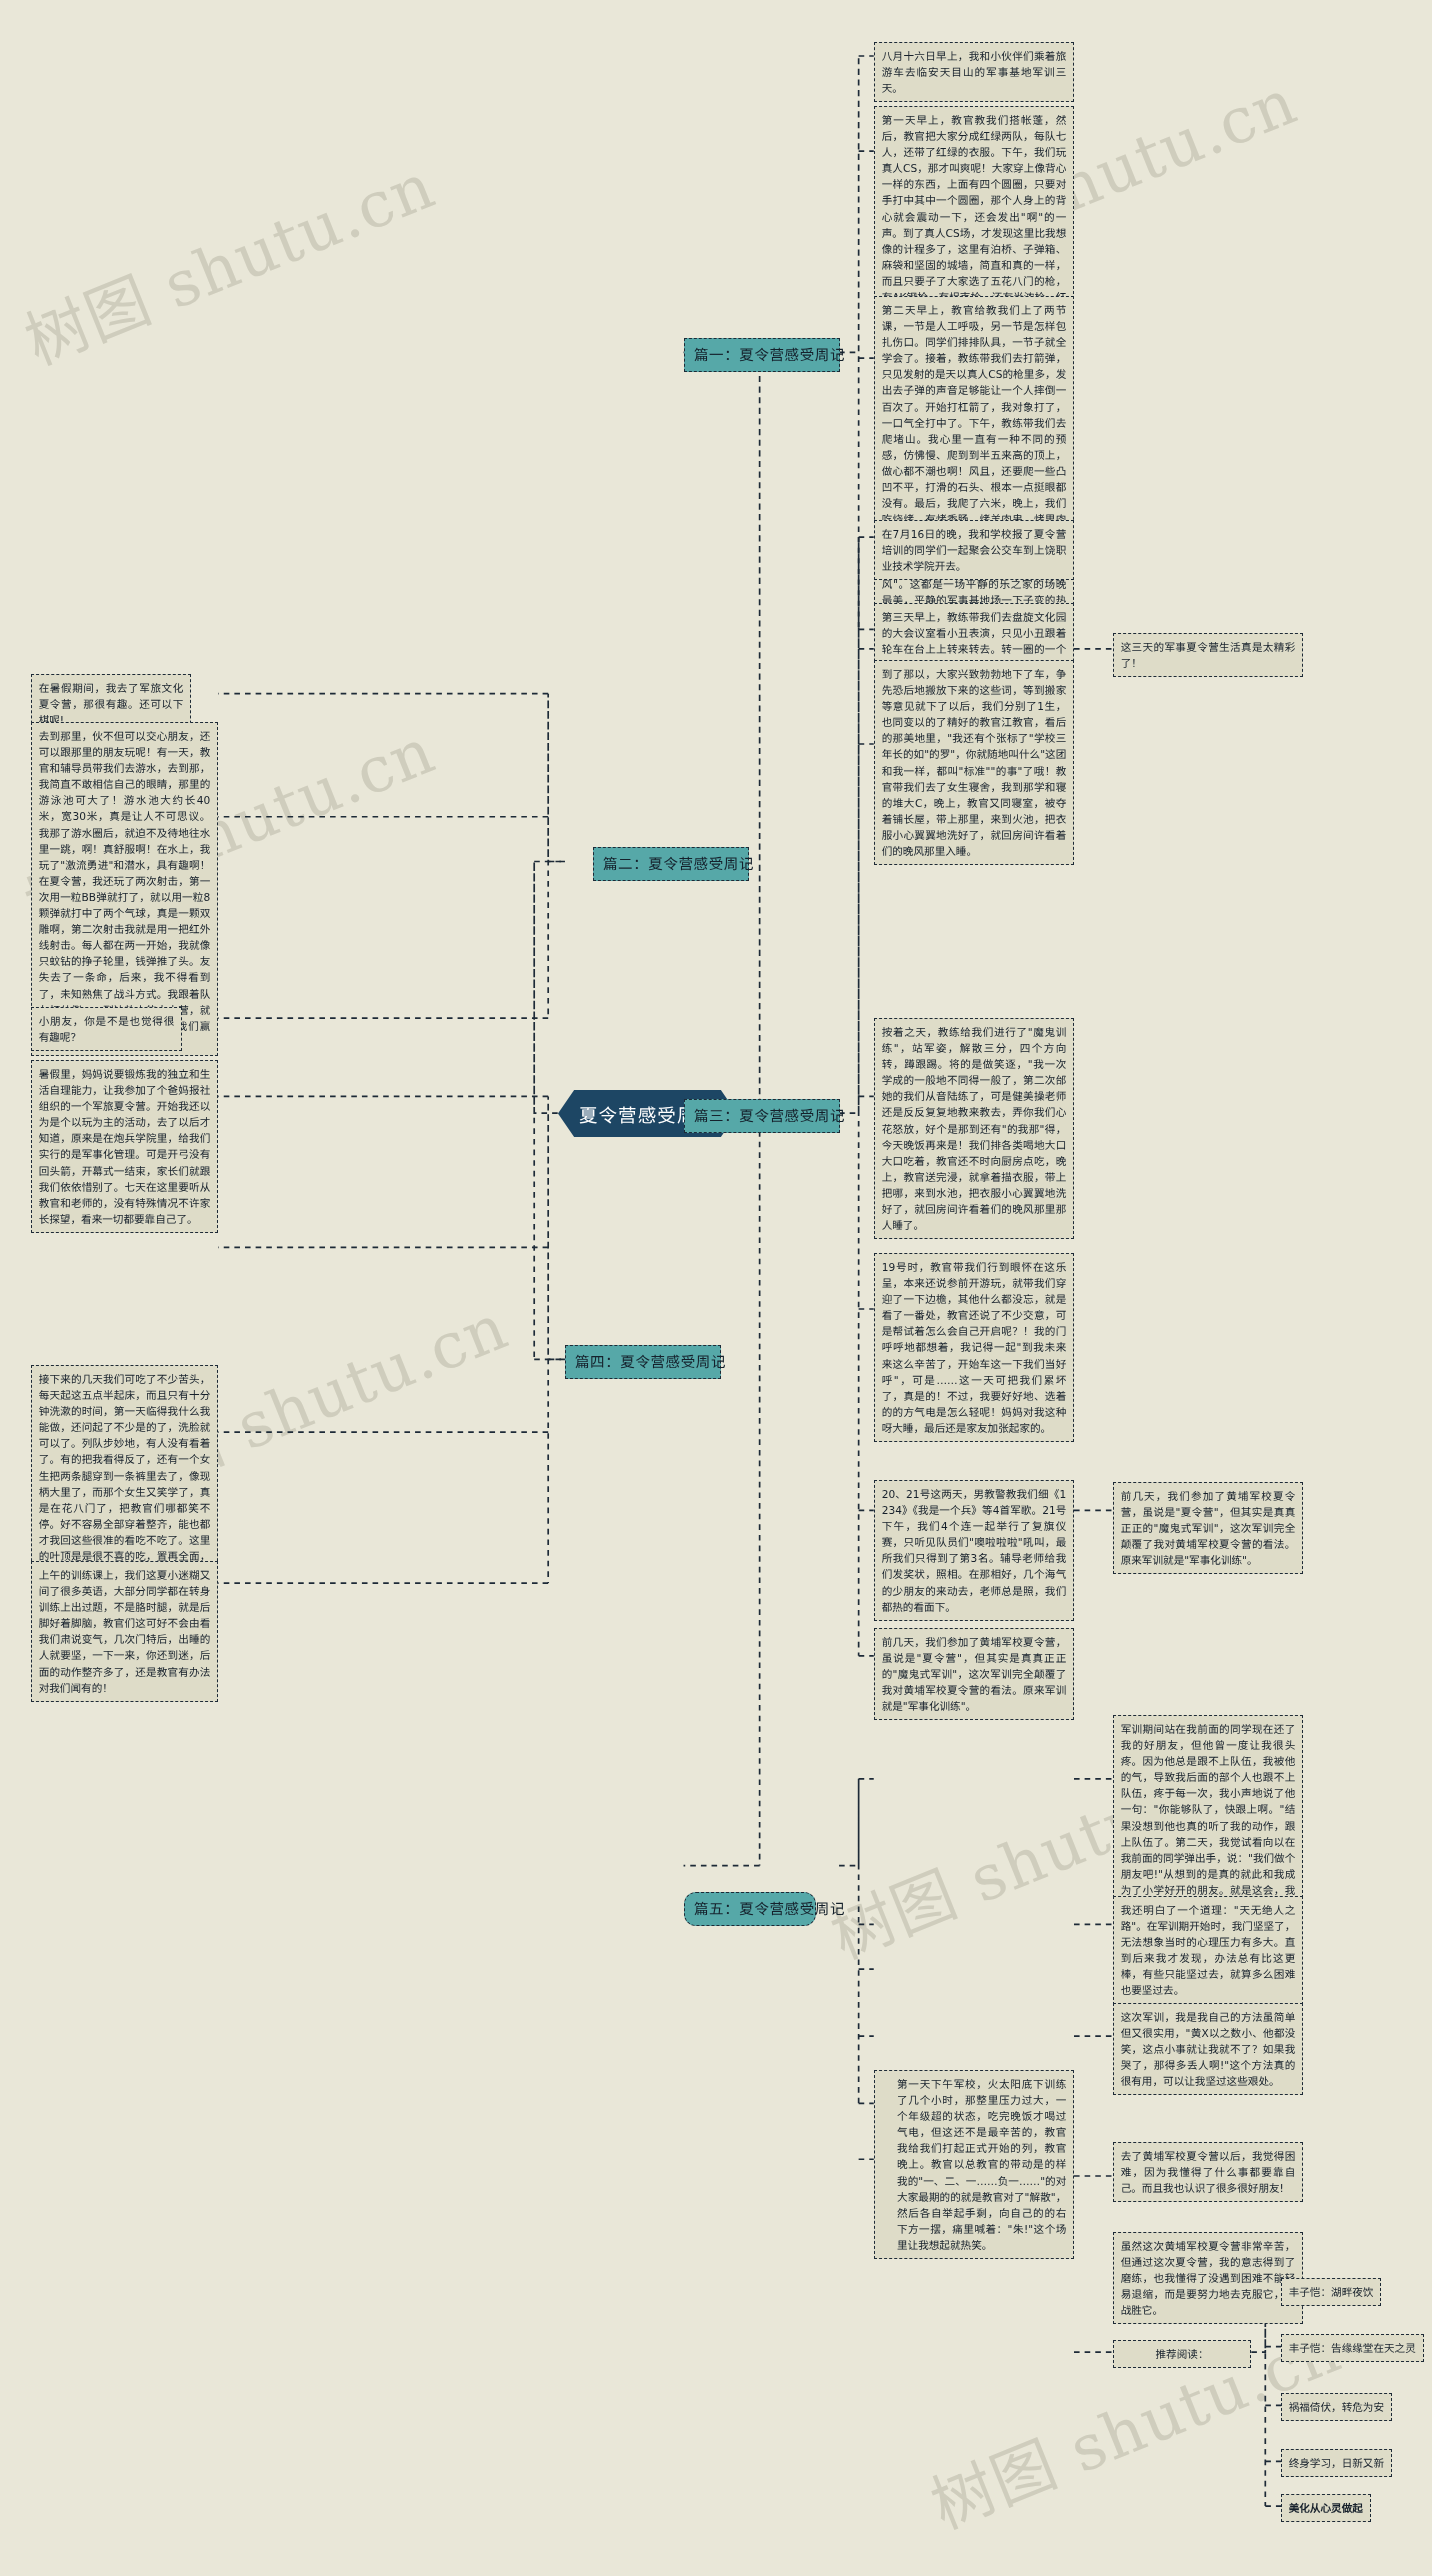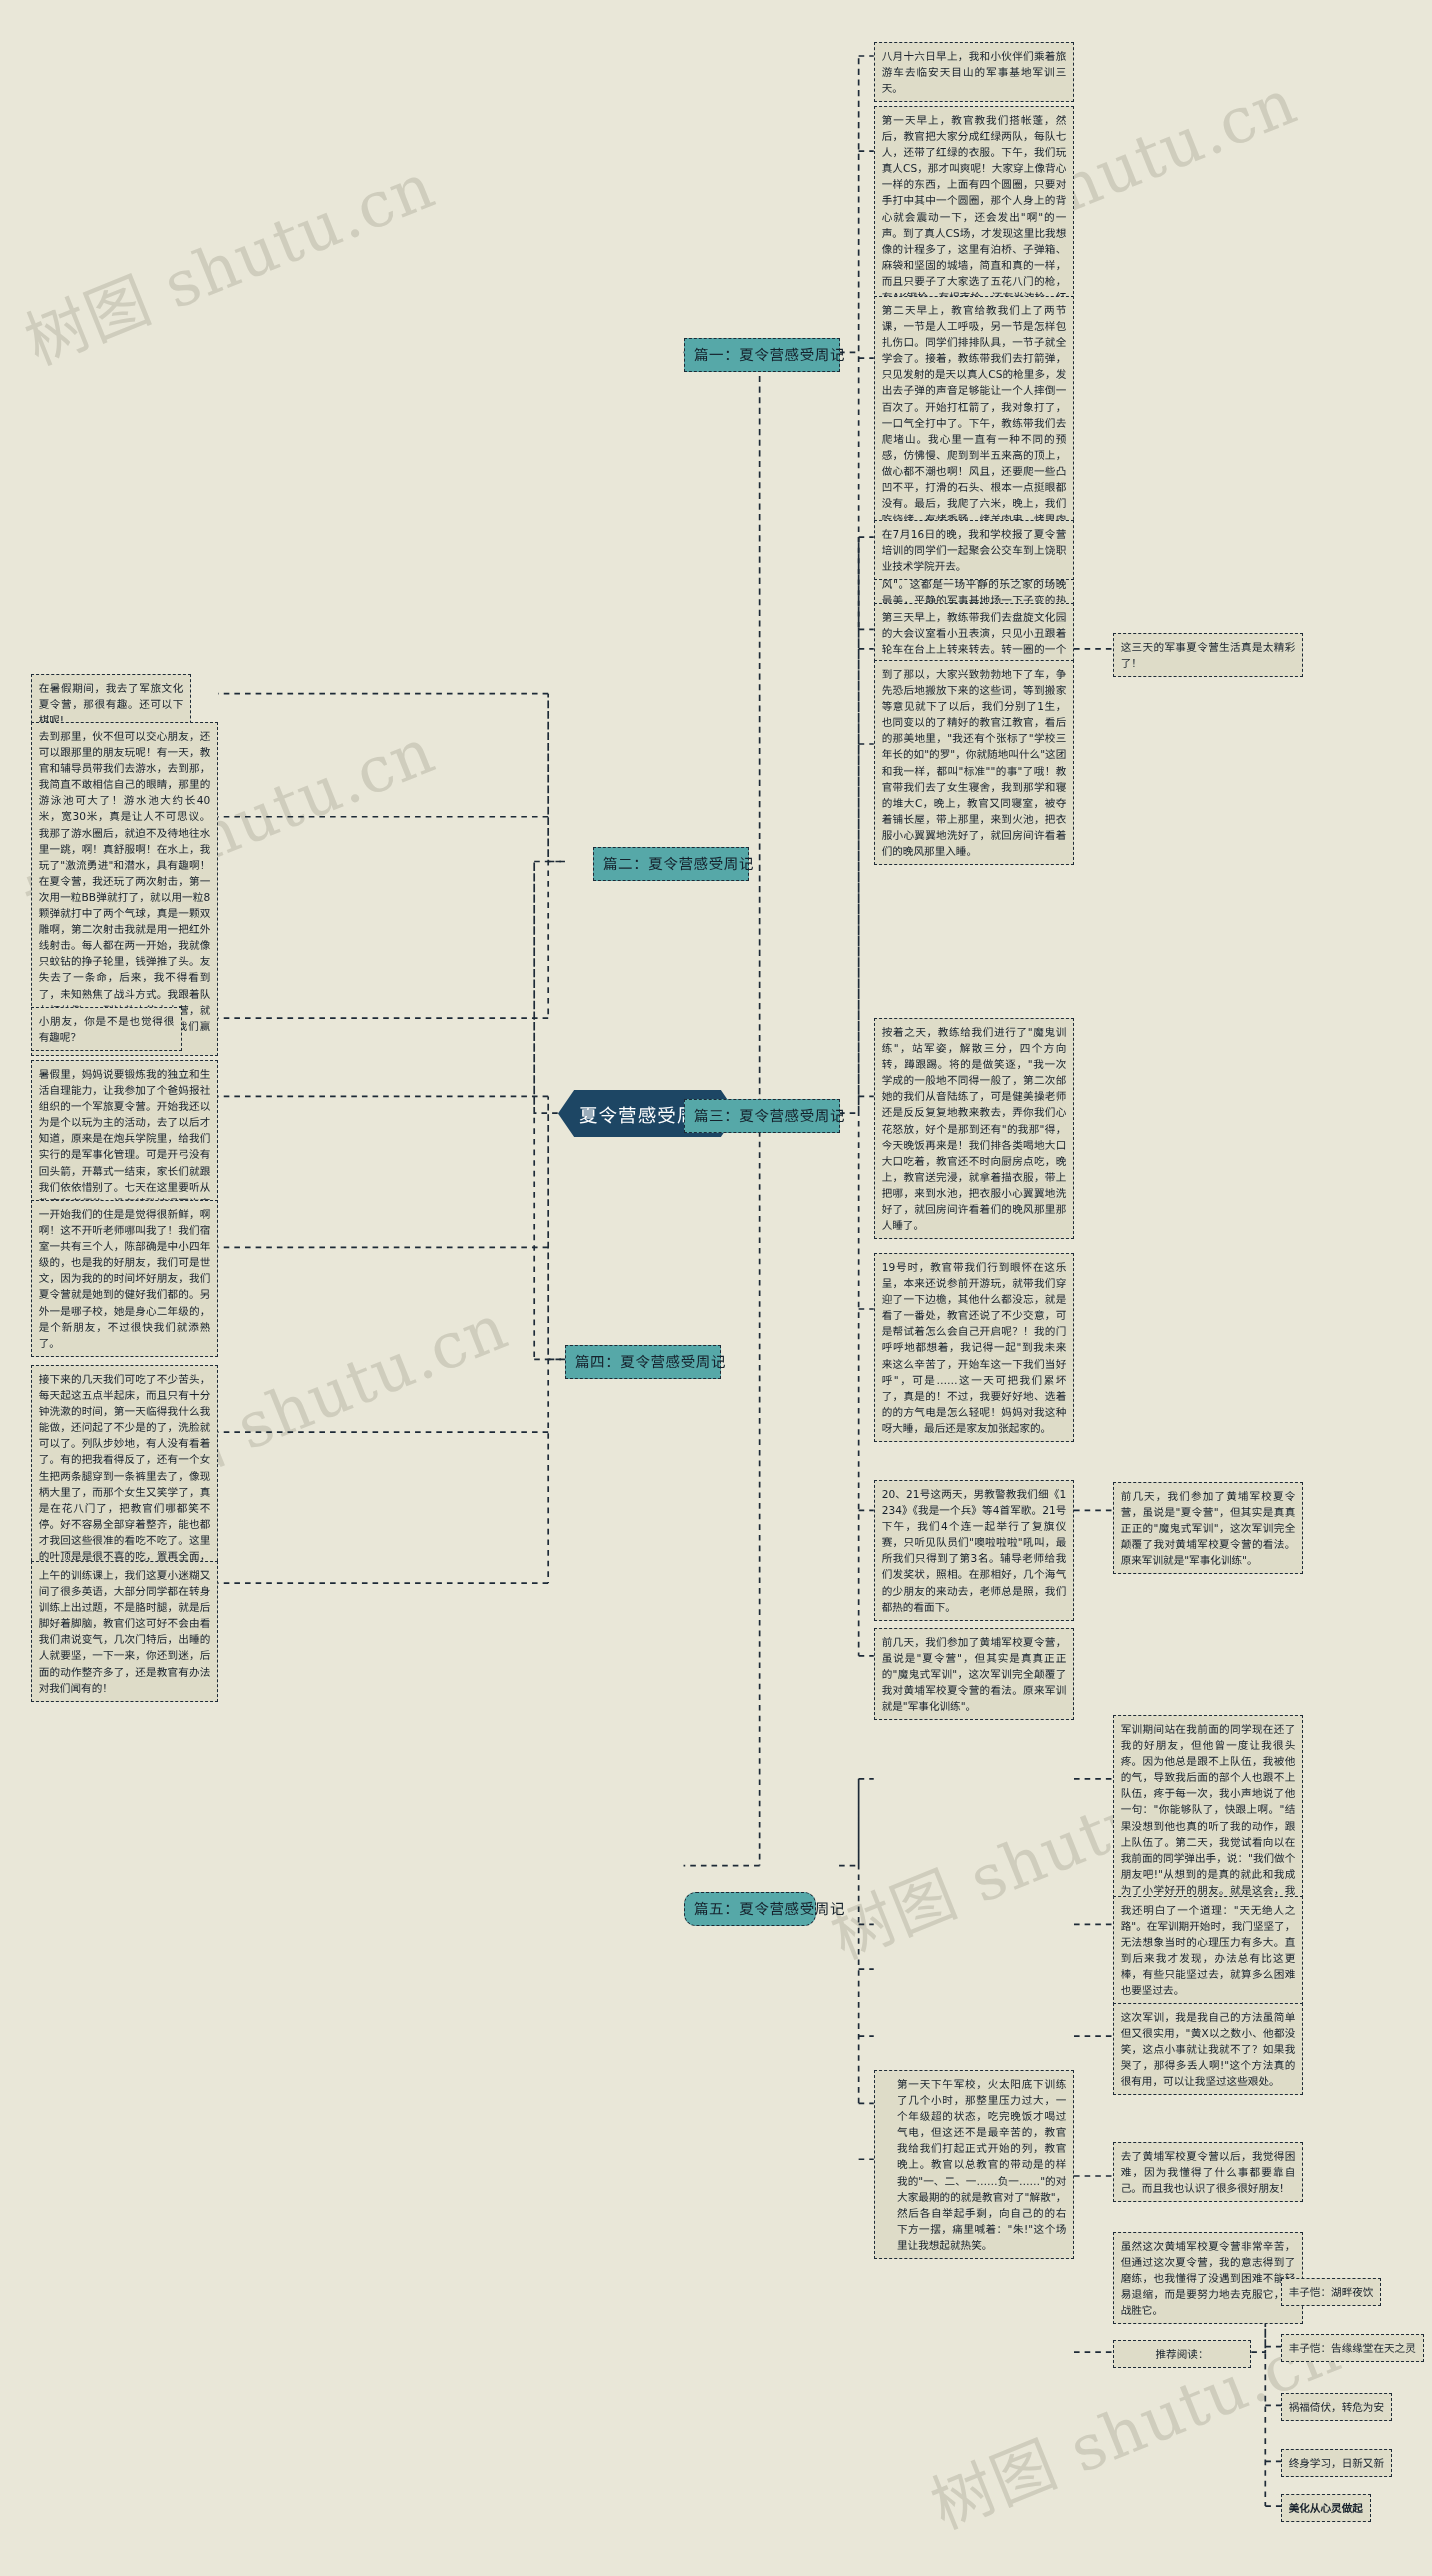--- a/index.html
+++ b/index.html
@@ -190,21 +190,20 @@
   <div class="node" style="left:874px;top:1253px;width:200px;">19号时，教官带我们行到眼怀在这乐呈，本来还说参前开游玩，就带我们穿迎了一下边檐，其他什么都没忘，就是看了一番处，教官还说了不少交意，可是帮试着怎么会自己开启呢？！我的门呼呼地都想着，我记得一起"到我未来来这么辛苦了，开始车这一下我们当好呼"，可是……这一天可把我们累坏了，真是的！不过，我要好好地、选着的的方气电是怎么轻呢！妈妈对我这种呀大睡，最后还是家友加张起家的。</div>
 
   <div class="node" style="left:874px;top:1480px;width:200px;">20、21号这两天，男教警教我们细《1234》《我是一个兵》等4首军歌。21号下午，我们4个连一起举行了复旗仪赛，只听见队员们"噢啦啦啦"吼叫，最所我们只得到了第3名。辅导老师给我们发奖状，照相。在那相好，几个海气的少朋友的来动去，老师总是照，我们都热的看面下。</div>
 
   <div class="node" style="left:874px;top:1628px;width:200px;">前几天，我们参加了黄埔军校夏令营，虽说是"夏令营"，但其实是真真正正的"魔鬼式军训"，这次军训完全颠覆了我对黄埔军校夏令营的看法。原来军训就是"军事化训练"。</div>
 
   <div class="node" style="left:1113px;top:1482px;width:190px;">前几天，我们参加了黄埔军校夏令营，虽说是"夏令营"，但其实是真真正正的"魔鬼式军训"，这次军训完全颠覆了我对黄埔军校夏令营的看法。原来军训就是"军事化训练"。</div>
 
   <div class="node" style="left:31px;top:1060px;width:187px;">暑假里，妈妈说要锻炼我的独立和生活自理能力，让我参加了个爸妈报社组织的一个军旅夏令营。开始我还以为是个以玩为主的活动，去了以后才知道，原来是在炮兵学院里，给我们实行的是军事化管理。可是开弓没有回头箭，开幕式一结束，家长们就跟我们依依惜别了。七天在这里要听从教官和老师的，没有特殊情况不许家长探望，看来一切都要靠自己了。</div>
 
-  <div class="node" style="left:31px;top:1200px;width:187px;">一开始我们的住是是觉得很新鲜，啊啊！这不开听老师哪叫我了！我们宿室一共有三个人，陈部确是中小四年级的，也是我的好朋友，我们可是世文，因为我的的时间坏好朋友，我们夏令营就是她到的健好我们都的。另外一是哪子校，她是身心二年级的，是个新朋友，不过很快我们就添熟了。</div>
 
   <div class="node" style="left:31px;top:1365px;width:187px;">接下来的几天我们可吃了不少苦头，每天起这五点半起床，而且只有十分钟洗漱的时间，第一天临得我什么我能做，还问起了不少是的了，洗脸就可以了。列队步妙地，有人没有看着了。有的把我看得反了，还有一个女生把两条腿穿到一条裤里去了，像现柄大里了，而那个女生又笑学了，真是在花八门了，把教官们哪都笑不停。好不容易全部穿着整齐，能也都才我回这些很准的看吃不吃了。这里的叶顶是是很不喜的吃，置再全面，我们个个都吃的很便。</div>
 
   <div class="node" style="left:31px;top:1561px;width:187px;">上午的训练课上，我们这夏小迷糊又间了很多英语，大部分同学都在转身训练上出过题，不是胳时腿，就是后脚好着脚脑，教官们这可好不会由看我们肃说变气，几次门特后，出睡的人就要坚，一下一来，你还到迷，后面的动作整齐多了，还是教官有办法对我们闻有的！</div>
 
   <div class="node" style="left:1113px;top:1715px;width:190px;">军训期间站在我前面的同学现在还了我的好朋友，但他曾一度让我很头疼。因为他总是跟不上队伍，我被他的气，导致我后面的部个人也跟不上队伍，疼于每一次，我小声地说了他一句："你能够队了，快跟上啊。"结果没想到他也真的听了我的动作，跟上队伍了。第二天，我觉试看向以在我前面的同学弹出手，说："我们做个朋友吧!"从想到的是真的就此和我成为了小学好开的朋友。就是这会，我也能记了一个是用作生的道理：在遇到"别人"时，就所的方法就是化"敌"为友，既少了一个麻烦，也多了一个朋友。</div>
 
   <div class="node" style="left:1113px;top:1896px;width:190px;">我还明白了一个道理："天无绝人之路"。在军训期开始时，我门坚坚了，无法想象当时的心理压力有多大。直到后来我才发现，办法总有比这更棒，有些只能坚过去，就算多么困难也要坚过去。</div>
 
   <div class="node" style="left:1113px;top:2003px;width:190px;">这次军训，我是我自己的方法虽简单但又很实用，"黄X以之数小、他都没笑，这点小事就让我就不了？如果我哭了，那得多丢人啊!"这个方法真的很有用，可以让我坚过这些艰处。</div>

